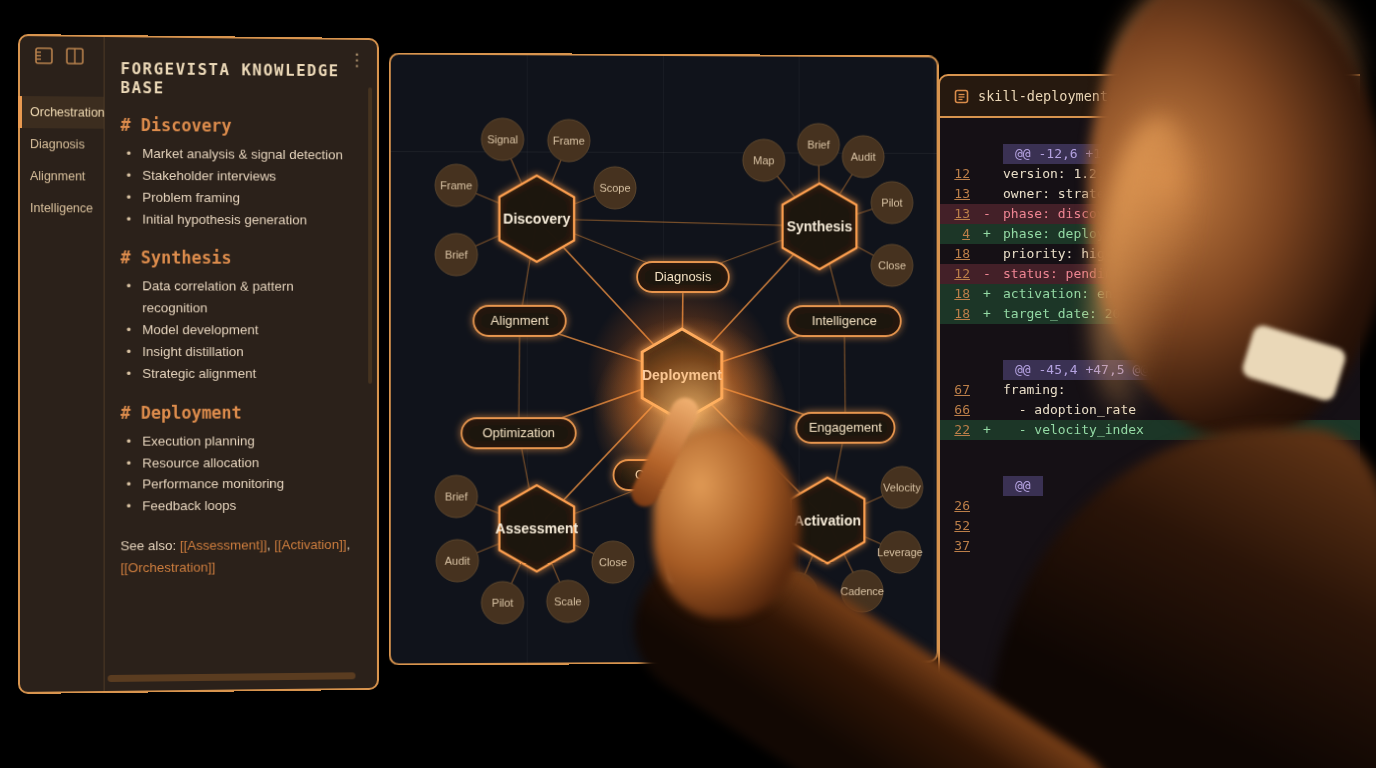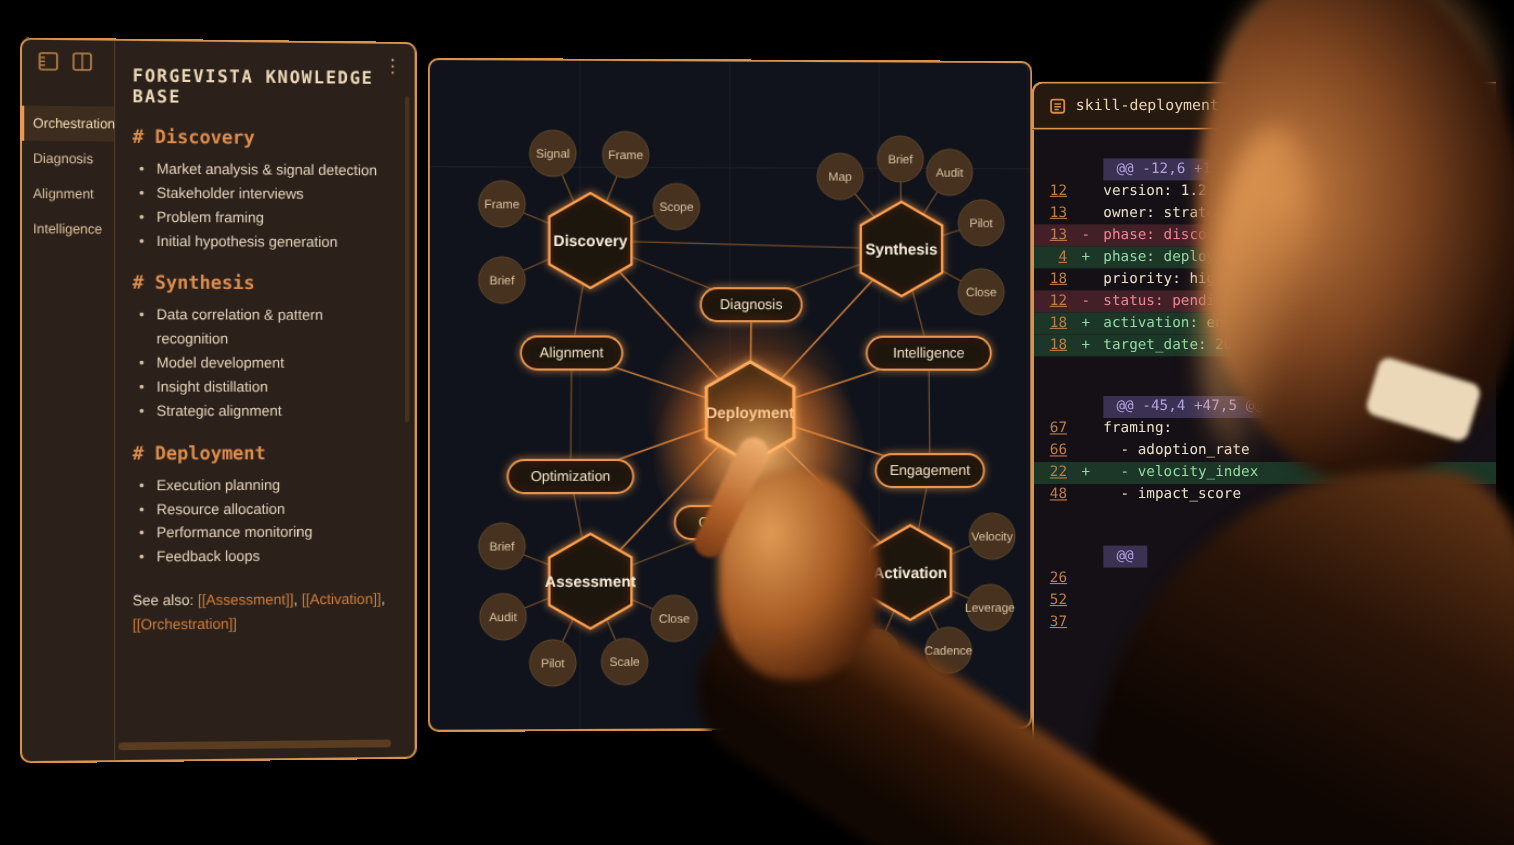--- a/index.html
+++ b/index.html
@@ -361,25 +361,20 @@
           <div class="row ctx">
             <span class="num">66</span>
             <span class="sign"></span>
             <span class="txt">  - adoption_rate</span>
           </div>
           <div class="row add">
             <span class="num">22</span>
             <span class="sign">+</span>
             <span class="txt">  - velocity_index</span>
           </div>
-          <div class="row ctx">
-            <span class="num">48</span>
-            <span class="sign"></span>
-            <span class="txt">  - impact_score</span>
-          </div>
           <div class="row gap"></div>
           <div class="row hunk">
             <span class="num"></span>
             <span class="hunkband">@@</span>
           </div>
           <div class="row ctx">
             <span class="num">26</span>
             <span class="sign"></span>
             <span class="txt"></span>
           </div>

